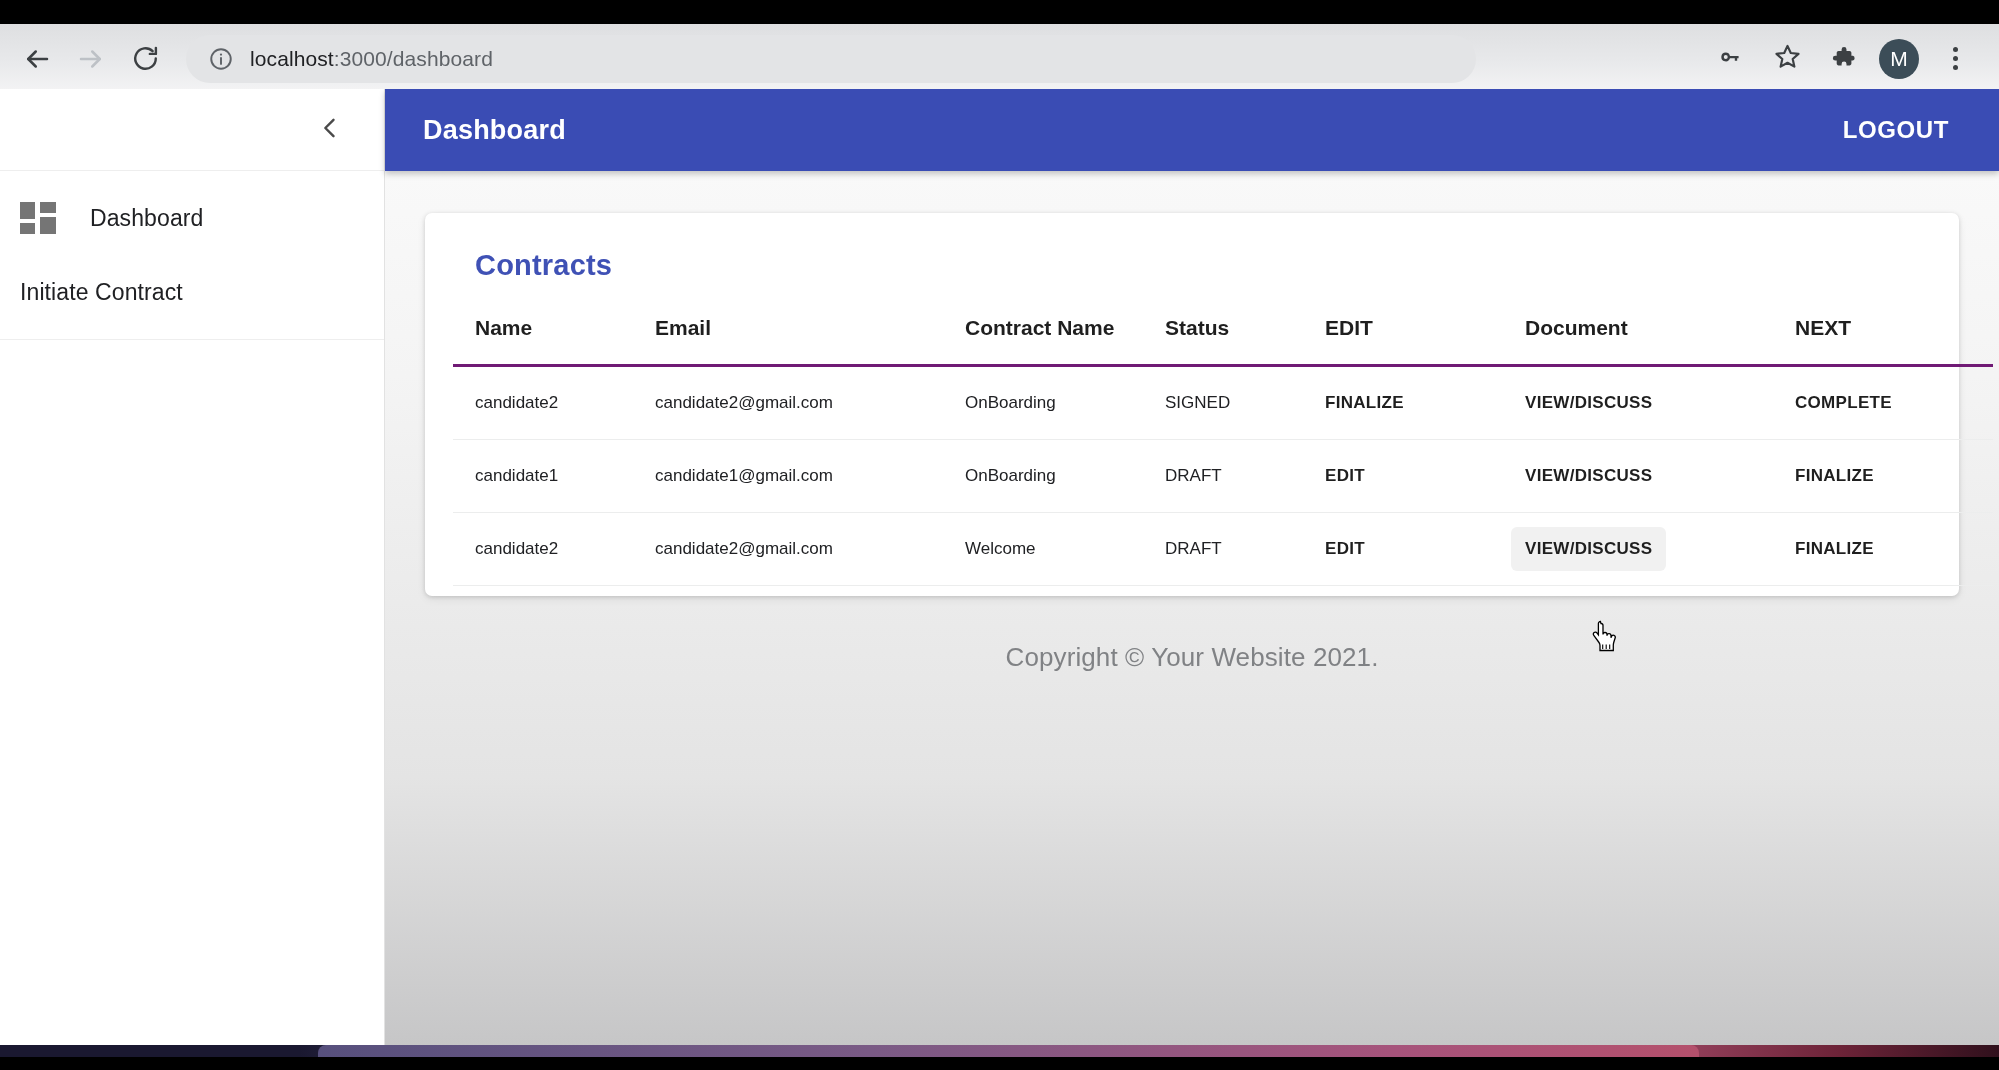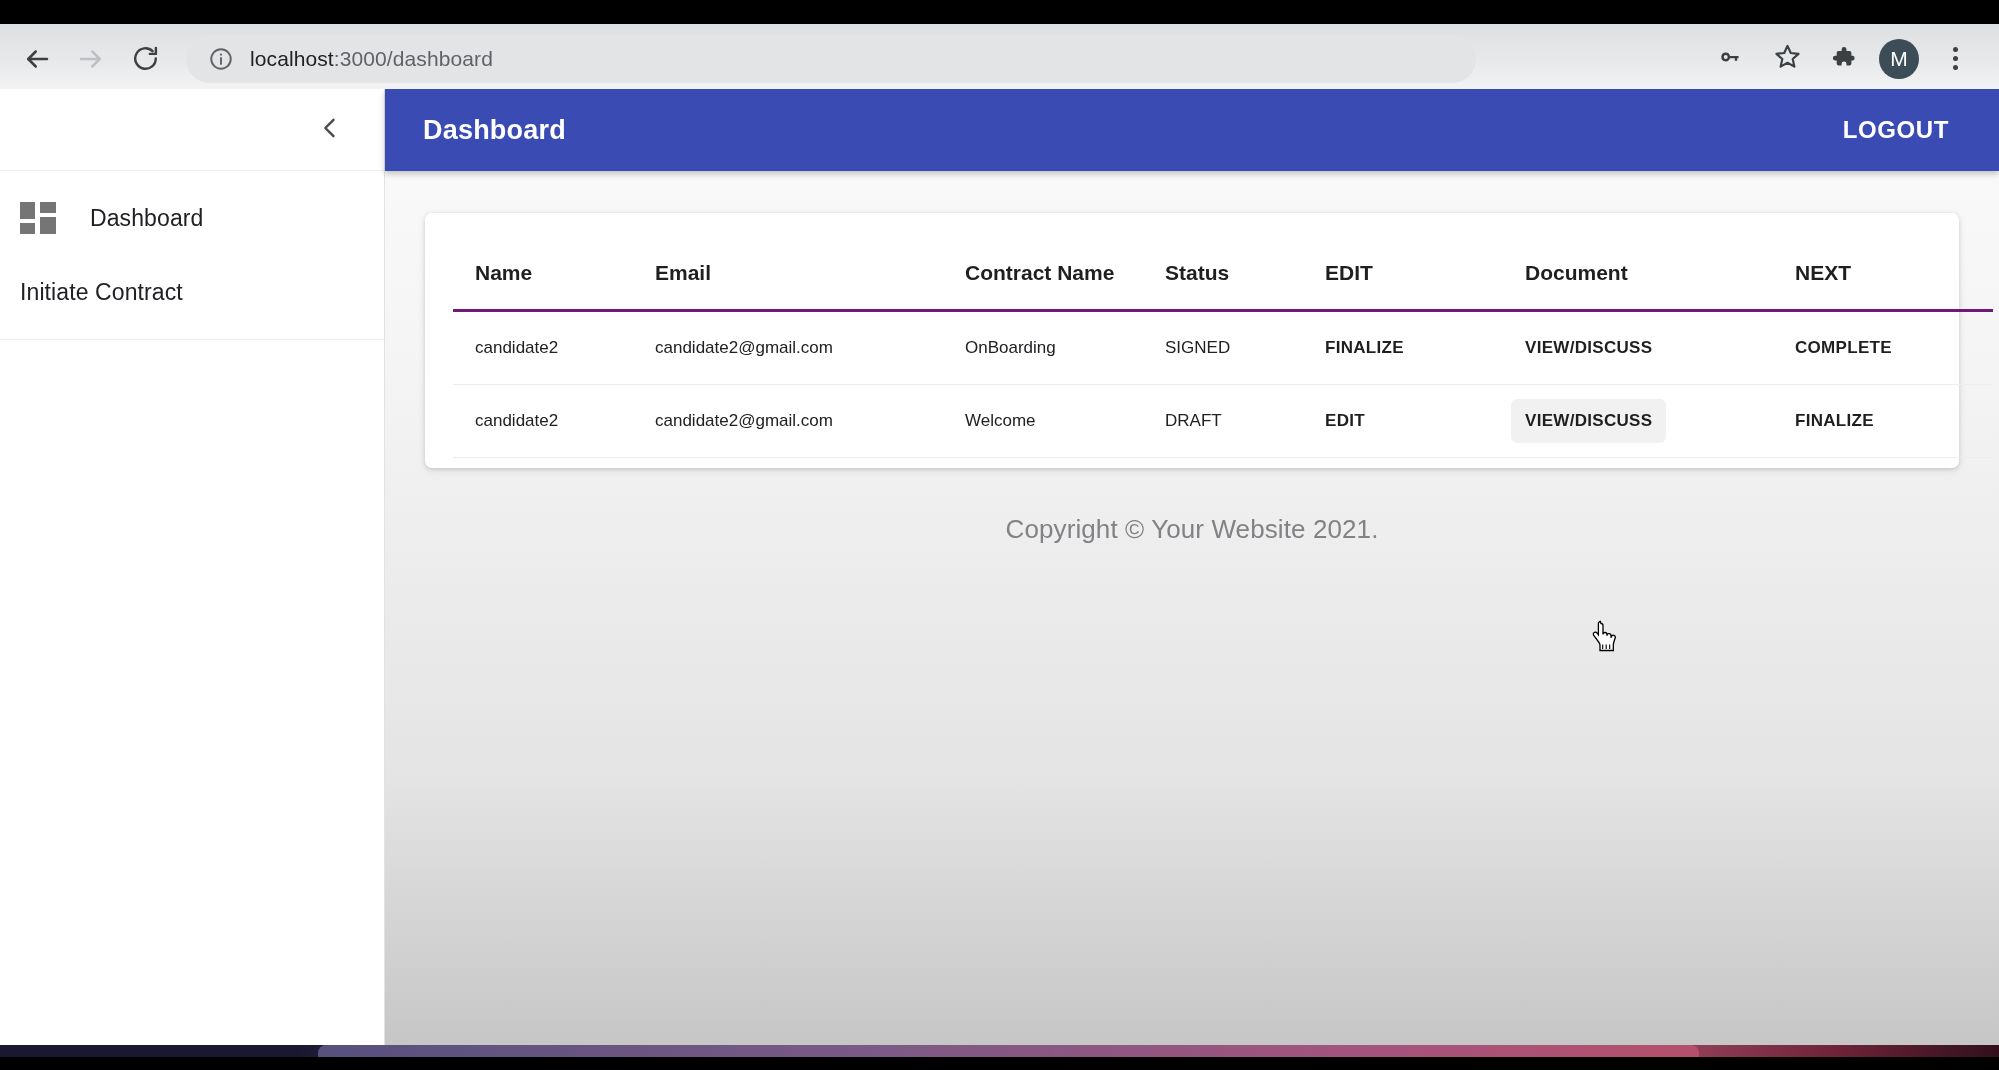--- a/index.html
+++ b/index.html
@@ -423,20 +423,21 @@
     <div class="content-col">
 
       <div class="appbar">
         <span class="appbar-title">Dashboard</span>
         <span class="logout-btn">LOGOUT</span>
       </div>
 
       <div class="content-scroll">
 
         <div class="card">
+          <div class="card-title">Contracts</div>
 
           <table class="contracts">
             <thead>
               <tr>
                 <th class="col-name">Name</th>
                 <th class="col-email">Email</th>
                 <th class="col-contract">Contract Name</th>
                 <th class="col-status">Status</th>
                 <th class="col-edit">EDIT</th>
                 <th class="col-document">Document</th>
@@ -448,20 +449,29 @@
               <tr class="data-row">
                 <td>candidate2</td>
                 <td>candidate2@gmail.com</td>
                 <td>OnBoarding</td>
                 <td>SIGNED</td>
                 <td><span class="action-text action-btn">FINALIZE</span></td>
                 <td><span class="action-text action-btn">VIEW/DISCUSS</span></td>
                 <td><span class="action-text action-btn">COMPLETE</span></td>
               </tr>
 
+              <tr class="data-row">
+                <td>candidate1</td>
+                <td>candidate1@gmail.com</td>
+                <td>OnBoarding</td>
+                <td>DRAFT</td>
+                <td><span class="action-text action-btn">EDIT</span></td>
+                <td><span class="action-text action-btn">VIEW/DISCUSS</span></td>
+                <td><span class="action-text action-btn">FINALIZE</span></td>
+              </tr>
 
               <tr class="data-row">
                 <td>candidate2</td>
                 <td>candidate2@gmail.com</td>
                 <td>Welcome</td>
                 <td>DRAFT</td>
                 <td><span class="action-text action-btn">EDIT</span></td>
                 <td><span class="action-text action-btn hovered">VIEW/DISCUSS</span></td>
                 <td><span class="action-text action-btn">FINALIZE</span></td>
               </tr>

